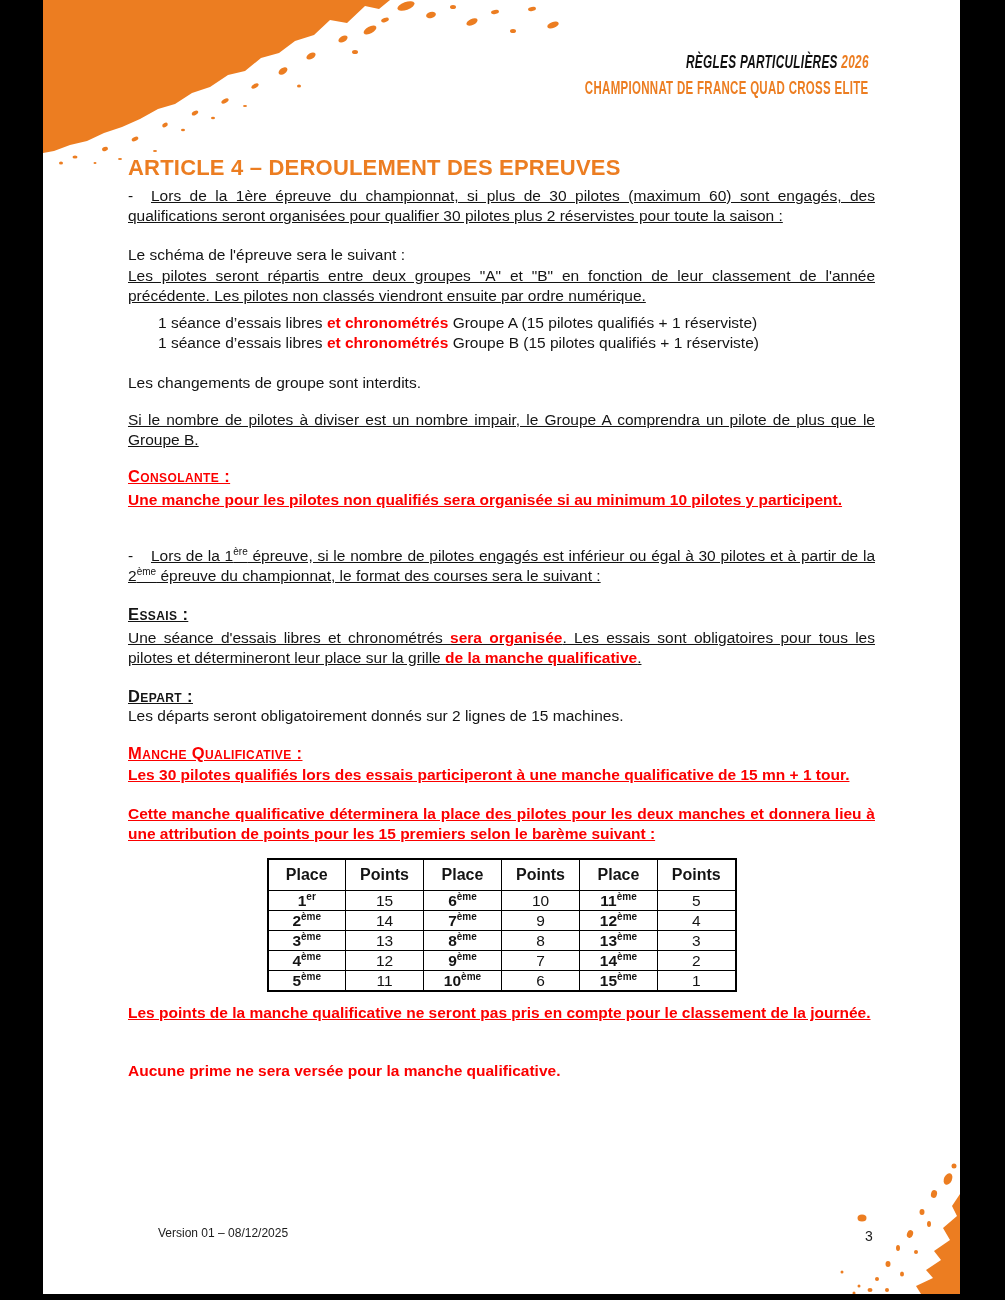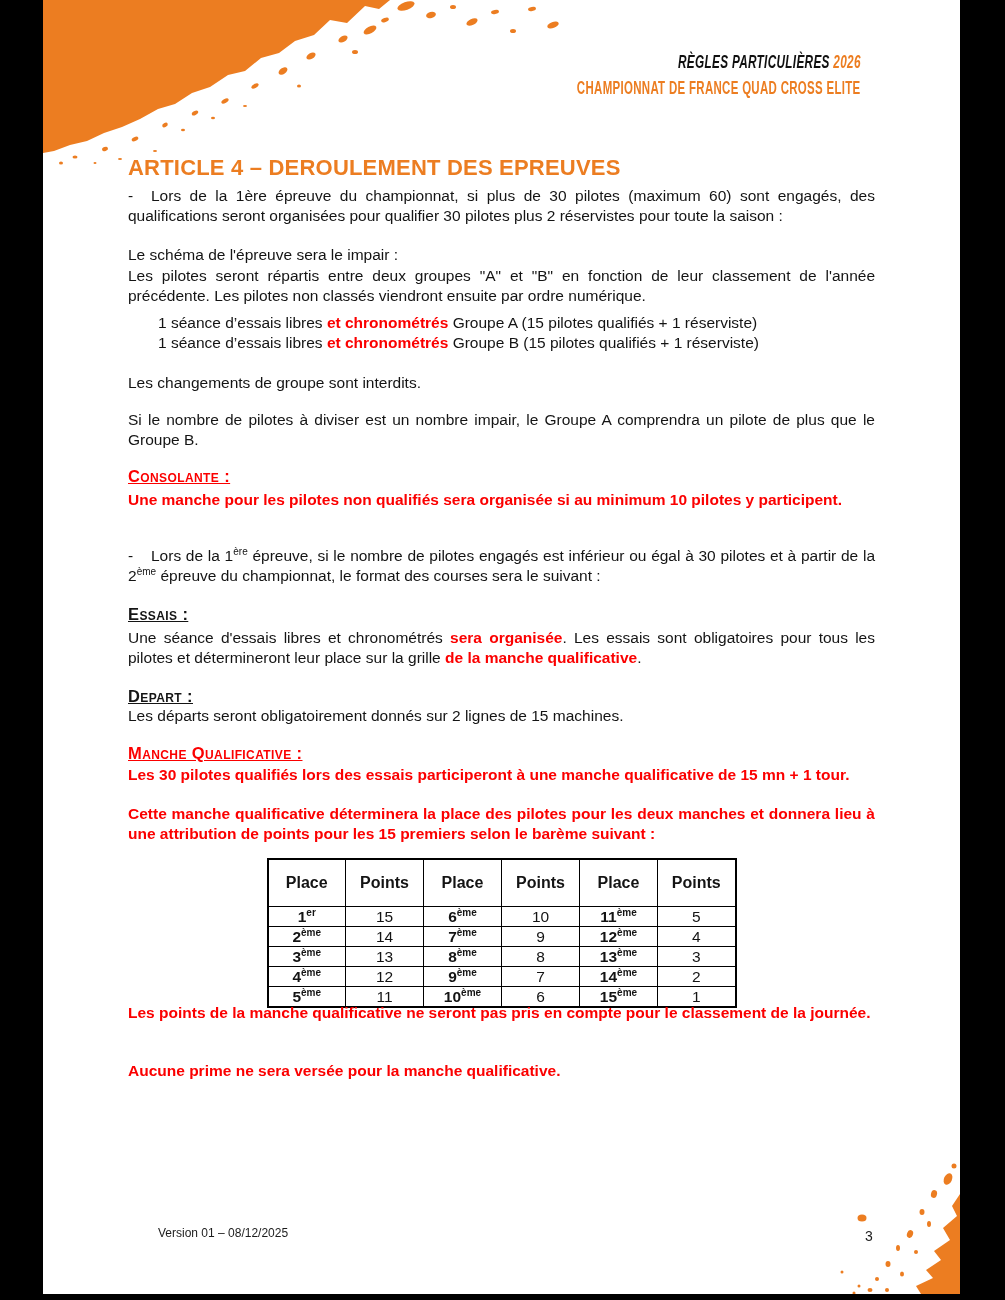--- a/index.html
+++ b/index.html
@@ -5,44 +5,44 @@
   :root{ --orange:#EC7D21; --red:#FB0000; --ink:#141414; }
   html,body{margin:0;padding:0;}
   body{
     width:1005px;height:1300px;background:#000;position:relative;overflow:hidden;
     font-family:"Liberation Sans",sans-serif;color:var(--ink);
   }
   .page{
     position:absolute;left:43px;top:0;width:917px;height:1294px;background:#ffffff;overflow:hidden;
   }
   
-  .hdr{position:absolute;top:0;right:99px;width:520px;height:115px;}
+  .hdr{position:absolute;top:0;right:91px;width:520px;height:115px;}
   .hdr-line{position:absolute;right:0;white-space:nowrap;transform-origin:100% 50%;}
   .hdr-title{top:51px;font-size:19px;font-weight:700;font-style:italic;transform:scaleX(0.62);letter-spacing:0.5px;color:#101010;}
   .hdr-title .year{color:var(--orange);}
   .hdr-sub{top:77px;font-size:18.5px;font-weight:700;transform:scaleX(0.62);letter-spacing:0.5px;color:var(--orange);}
   
   .brush-tl{position:absolute;left:0;top:0;}
   .brush-br{position:absolute;right:0;bottom:0;}
   .br{fill:var(--orange);}
   
   .blk{position:absolute;left:85px;width:747px;font-size:15.5px;line-height:19.5px;}
-  .justify{text-align:justify;}
+  .justify{text-align:justify;text-decoration:underline;}
   .indent{left:115px;width:717px;}
   .rb{color:var(--red);font-weight:700;}
   .redpar{color:var(--red);font-weight:700;}
   .article-title{color:var(--orange);font-weight:700;font-size:22px;letter-spacing:0.2px;}
   .schead{font-variant:small-caps;font-weight:700;font-size:16.5px;text-decoration:underline;letter-spacing:0.4px;}
   .schead.red{color:var(--red);}
   .marker{display:inline-block;width:23px;}
   sup{font-size:10px;line-height:0;vertical-align:super;font-weight:inherit;}
   
   .tblwrap{position:absolute;left:85px;width:747px;top:858px;display:flex;justify-content:center;}
   table.points{border-collapse:collapse;table-layout:fixed;width:470px;border:2px solid #000;}
-  table.points th{border:1.4px solid #000;font-size:16px;font-weight:700;height:22px;text-align:center;padding:12px;}
+  table.points th{border:1.4px solid #000;font-size:16px;font-weight:700;height:22px;text-align:center;padding:4px;}
   table.points td{border:1.4px solid #000;font-size:15.5px;height:19px;text-align:center;padding:0;}
   table.points td.place{font-weight:700;}
   table.points td.place sup{font-size:10px;}
   
   .foot-version{position:absolute;left:115px;top:1226px;font-size:12px;color:#1c1c1c;}
   .foot-page{position:absolute;left:822px;top:1228px;font-size:14px;color:#1c1c1c;}
 </style>
 </head>
 <body>
 
@@ -83,21 +83,21 @@
 
   <div class="hdr">
     <div class="hdr-line hdr-title"><span>RÈGLES PARTICULIÈRES </span><span class="year">2026</span></div>
     <div class="hdr-line hdr-sub">CHAMPIONNAT DE FRANCE QUAD CROSS ELITE</div>
   </div>
 
   <div class="blk article-title" style="top:158px">ARTICLE 4 – DEROULEMENT DES EPREUVES</div>
 
   <div class="blk justify" style="top:186px"><span class="marker">-</span><span>Lors de la 1ère épreuve du championnat, si plus de 30 pilotes (maximum 60) sont engagés, des qualifications seront organisées pour qualifier 30 pilotes plus 2 réservistes pour toute la saison :</span></div>
 
-  <div class="blk" style="top:245px">Le schéma de l'épreuve sera le impair :</div>
+  <div class="blk" style="top:245px">Le schéma de l'épreuve sera le suivant :</div>
 
   <div class="blk justify" style="top:266px">Les pilotes seront répartis entre deux groupes "A" et "B" en fonction de leur classement de l'année précédente. Les pilotes non classés viendront ensuite par ordre numérique.</div>
 
   <div class="blk indent" style="top:313px"><span>1 séance d’essais libres </span><span class="rb">et chronométrés</span><span> Groupe A (15 pilotes qualifiés + 1 réserviste)</span></div>
   <div class="blk indent" style="top:332.5px"><span>1 séance d’essais libres </span><span class="rb">et chronométrés</span><span> Groupe B (15 pilotes qualifiés + 1 réserviste)</span></div>
 
   <div class="blk" style="top:373px">Les changements de groupe sont interdits.</div>
 
   <div class="blk justify" style="top:410px">Si le nombre de pilotes à diviser est un nombre impair, le Groupe A comprendra un pilote de plus que le Groupe B.</div>
 

